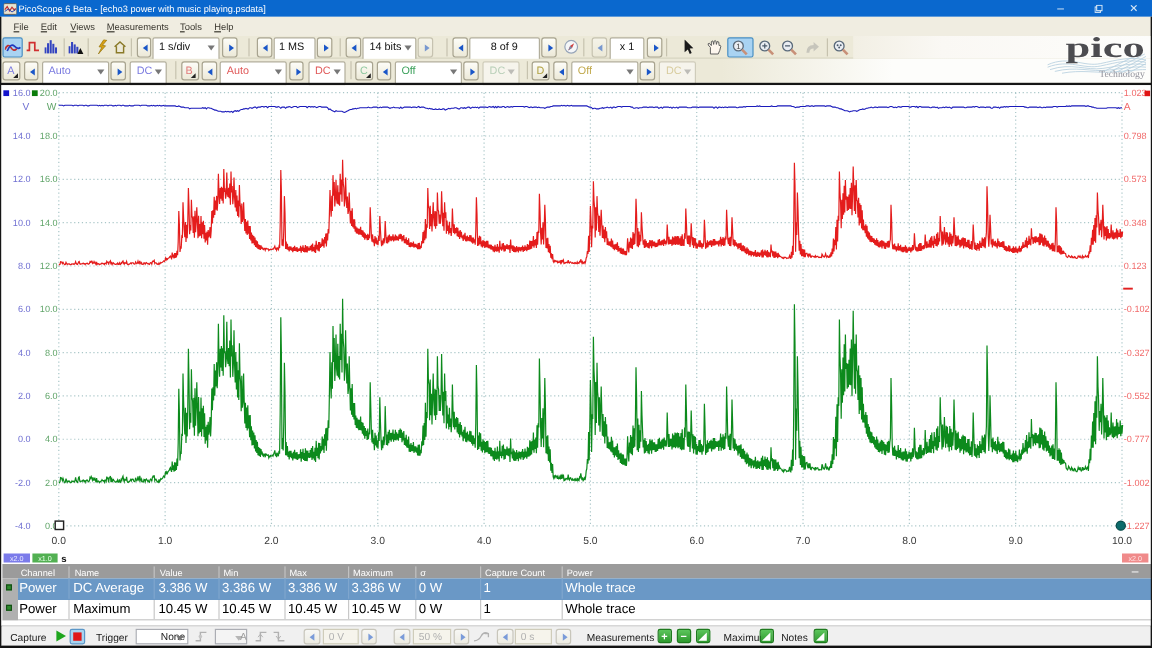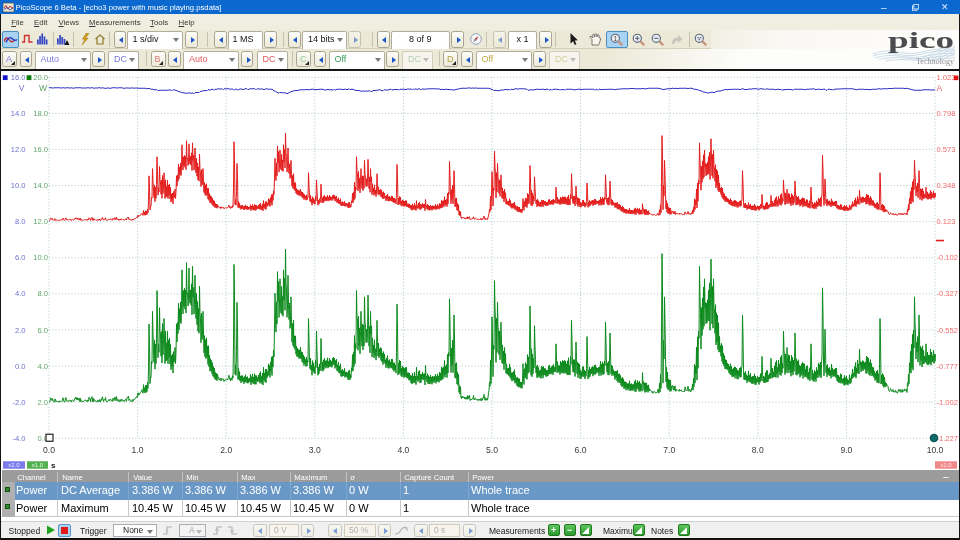--- a/index.html
+++ b/index.html
@@ -21,21 +21,21 @@
 .table{left:0;top:470px;width:960px;border-left:1.2px solid #151515;border-right:1.2px solid #151515}
 .thead{position:absolute;left:1.2px;top:0;width:957.6px;height:12px;background:#9b9b9b;color:#fff;font-size:7.7px}
 .trow1{position:absolute;left:14px;top:12px;width:944.8px;height:17.5px;background:#6a98c6;color:#fff;font-size:11px}
 .trow2{position:absolute;left:14px;top:29.5px;width:944.8px;height:17.5px;background:#fff;color:#000;font-size:11px;border-bottom:1px solid #c8c8c8}
 .lstrip{position:absolute;left:1.2px;top:12px;width:12.8px;height:35px;background:#b0b0b0}
 .cell{position:absolute;top:2px}
 .hcell{position:absolute;top:2.5px}
 .statusbar{left:0;top:521px;width:960px;height:17px;background:#f0f0f0;border-top:1px solid #d0d0d0;font-size:8.5px;color:#1a1a1a;border-left:1.2px solid #151515;border-right:1.2px solid #151515}
 .gr{color:#9d9d9d}
 .sbtn{position:absolute;top:2px;width:11.5px;height:11.5px;background:linear-gradient(#5cc55c,#2e9a2e);border:1px solid #1f7a1f;border-radius:2px;color:#fff;font-size:9px;line-height:10px;text-align:center;font-weight:bold}
-.scombo{position:absolute;top:2px;height:13px;background:#fff;border:1px solid #abadb3;font-size:8.5px;line-height:11px;padding-left:9px}
+.scombo{position:absolute;top:2px;height:13px;background:#fff;border:1px solid #abadb3;font-size:8.5px;line-height:11px;padding-left:20px}
 .bottom{left:0;top:538px;width:960px;height:2px;background:#111}
 </style></head><body>
 <div class="abs titlebar">
  <svg class="abs" style="left:3px;top:2px" width="11" height="11">
       <rect x="0" y="1" width="11" height="9" rx="1" fill="#e8e4d0" stroke="#555" stroke-width="0.7"></rect>
       <polyline points="1,6 3,3.5 5,7 7,4 9,6.5 10,5" fill="none" stroke="#c03030" stroke-width="1"></polyline>
       <polyline points="1,7.5 4,5.5 7,8 10,6" fill="none" stroke="#2040b0" stroke-width="0.8"></polyline>
     </svg>
  <span class="abs" style="left:15.5px;top:2.5px">PicoScope 6 Beta - [echo3 power with music playing.psdata]</span>
  <span class="abs" style="left:881px;top:1.5px;font-size:10px;color:#dbe9f7">–</span>
@@ -393,21 +393,21 @@
   <span style="position:absolute;left:113px;top:0;width:1px;height:16px;background:#c8c8c8"></span>
   <span style="position:absolute;left:167px;top:0;width:1px;height:16px;background:#c8c8c8"></span>
   <span style="position:absolute;left:222px;top:0;width:1px;height:16px;background:#c8c8c8"></span>
   <span style="position:absolute;left:275px;top:0;width:1px;height:16px;background:#c8c8c8"></span>
   <span style="position:absolute;left:331px;top:0;width:1px;height:16px;background:#c8c8c8"></span>
   <span style="position:absolute;left:385px;top:0;width:1px;height:16px;background:#c8c8c8"></span>
   <span style="position:absolute;left:453px;top:0;width:1px;height:16px;background:#c8c8c8"></span>
  </div>
 </div>
 <div class="abs statusbar">
- <span class="abs" style="left:7.5px;top:3.5px">Stopped</span>
+ <span class="abs" style="left:7.5px;top:3.5px">Capture</span>
  <svg class="abs" style="left:45px;top:3px" width="10" height="10">
       <path d="M1,0.5 L9,5 L1,9.5 Z" fill="#1da51d"></path>
     </svg>
  <div class="abs" style="left:56.5px;top:1.5px;width:13px;height:13.5px;background:#a8d4f0;border:1px solid #5a96c8;border-radius:2px">
       <div class="abs" style="left:2.6px;top:2.9px;width:6.5px;height:6.5px;background:#e01818"></div>
     </div>
  <span class="abs" style="left:79px;top:3.5px">Trigger</span>
  <div class="scombo" style="left:112px;width:44px">None<div class="carr" style="top:4.5px"></div></div>
  <svg class="abs" style="left:161px;top:3px" width="12" height="11" opacity="0.4">
       <path d="M1,9 L5,9 L5,2 L10,2" fill="none" stroke="#555" stroke-width="1.2"></path>

